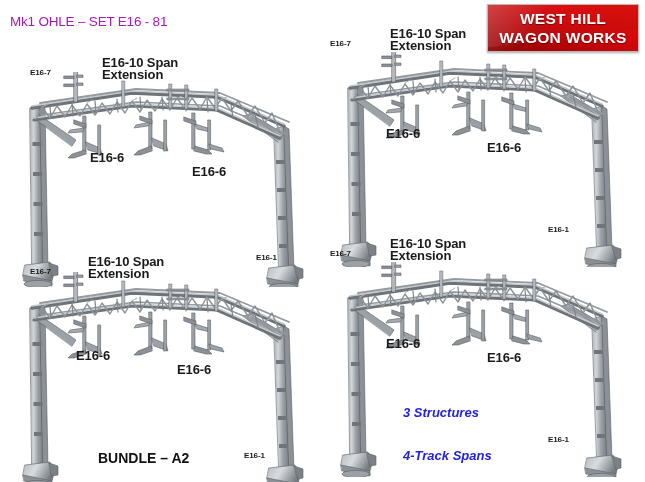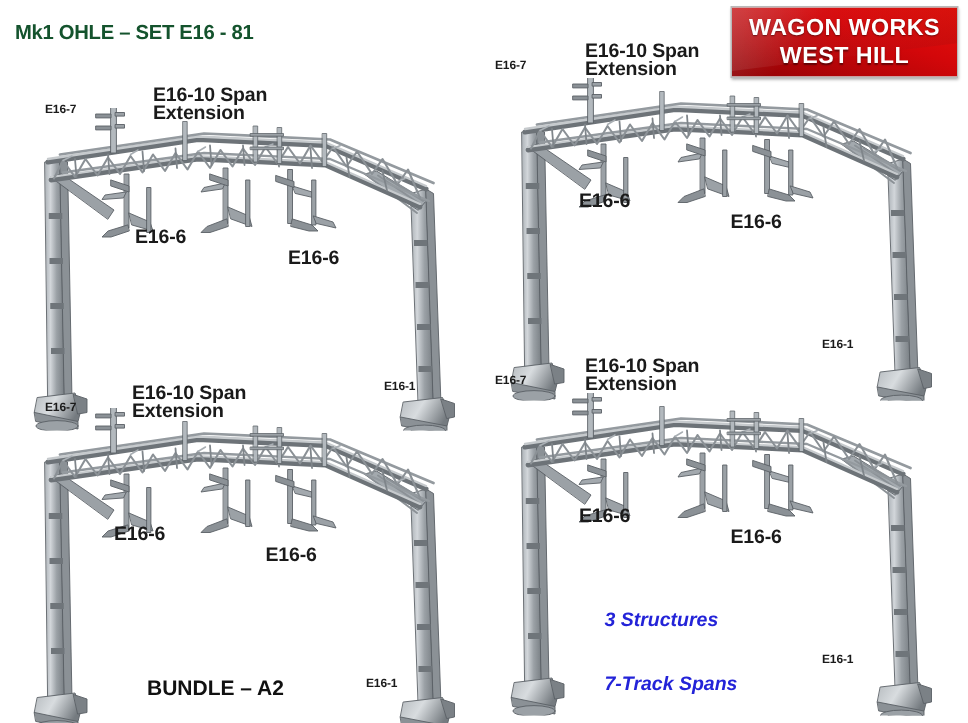--- a/index.html
+++ b/index.html
@@ -13,22 +13,22 @@
     position: relative;
     width: 645px; height: 482px;
     background: #ffffff;
   }
 
   
   .sheet-title {
     position: absolute;
     left: 10px; top: 14px;
     font-size: 13.5px;
-    font-weight: bold;
-    color: #14532d;
+    font-weight: normal;
+    color: #a21caf;
     letter-spacing: -0.2px;
     white-space: nowrap;
   }
   .brand-logo {
     position: absolute;
     right: 6px; top: 4px;
     width: 152px; height: 48px;
     background:
       linear-gradient(128deg, rgba(255,255,255,0.16) 0%, rgba(255,255,255,0.0) 34%),
       linear-gradient(200deg, #e8120c 0%, #d3070a 38%, #b00407 72%, #8e0205 100%);
@@ -102,22 +102,22 @@
   .callout.small { font-size: 8px; }
 </style>
 </head>
 <body>
 
 <div id="sheet">
 
   <div class="sheet-title">Mk1 OHLE – SET E16 - 81</div>
 
   <div class="brand-logo">
+    <div class="brand-line">WEST HILL</div>
     <div class="brand-line">WAGON WORKS</div>
-    <div class="brand-line">WEST HILL</div>
   </div>
 
   <div id="structures-host">
       <div class="gantry" style="left: 12px; top: 72px;">
 <svg viewBox="0 0 300 215" xmlns="http://www.w3.org/2000/svg">
   <defs>
     <linearGradient id="legGrad" x1="0" y1="0" x2="1" y2="0">
       <stop offset="0%" stop-color="#aeb4b9"></stop>
       <stop offset="28%" stop-color="#d2d6da"></stop>
       <stop offset="60%" stop-color="#9ba1a6"></stop>
@@ -733,15 +733,15 @@
         <div class="callout" style="left: 56px; top: 76px;">E16-6</div>
         <div class="callout" style="left: 157px; top: 90px;">E16-6</div>
         <div class="callout small" style="left: 218px; top: 172px;">E16-1</div>
       </div>
     </div>
 
   <div class="bundle-label">BUNDLE – A2</div>
 
   <div class="note-blue note-structures">3 Structures</div>
 
-  <div class="note-blue note-spans">7-Track Spans</div>
+  <div class="note-blue note-spans">4-Track Spans</div>
 
 </div>
 
 </body></html>

